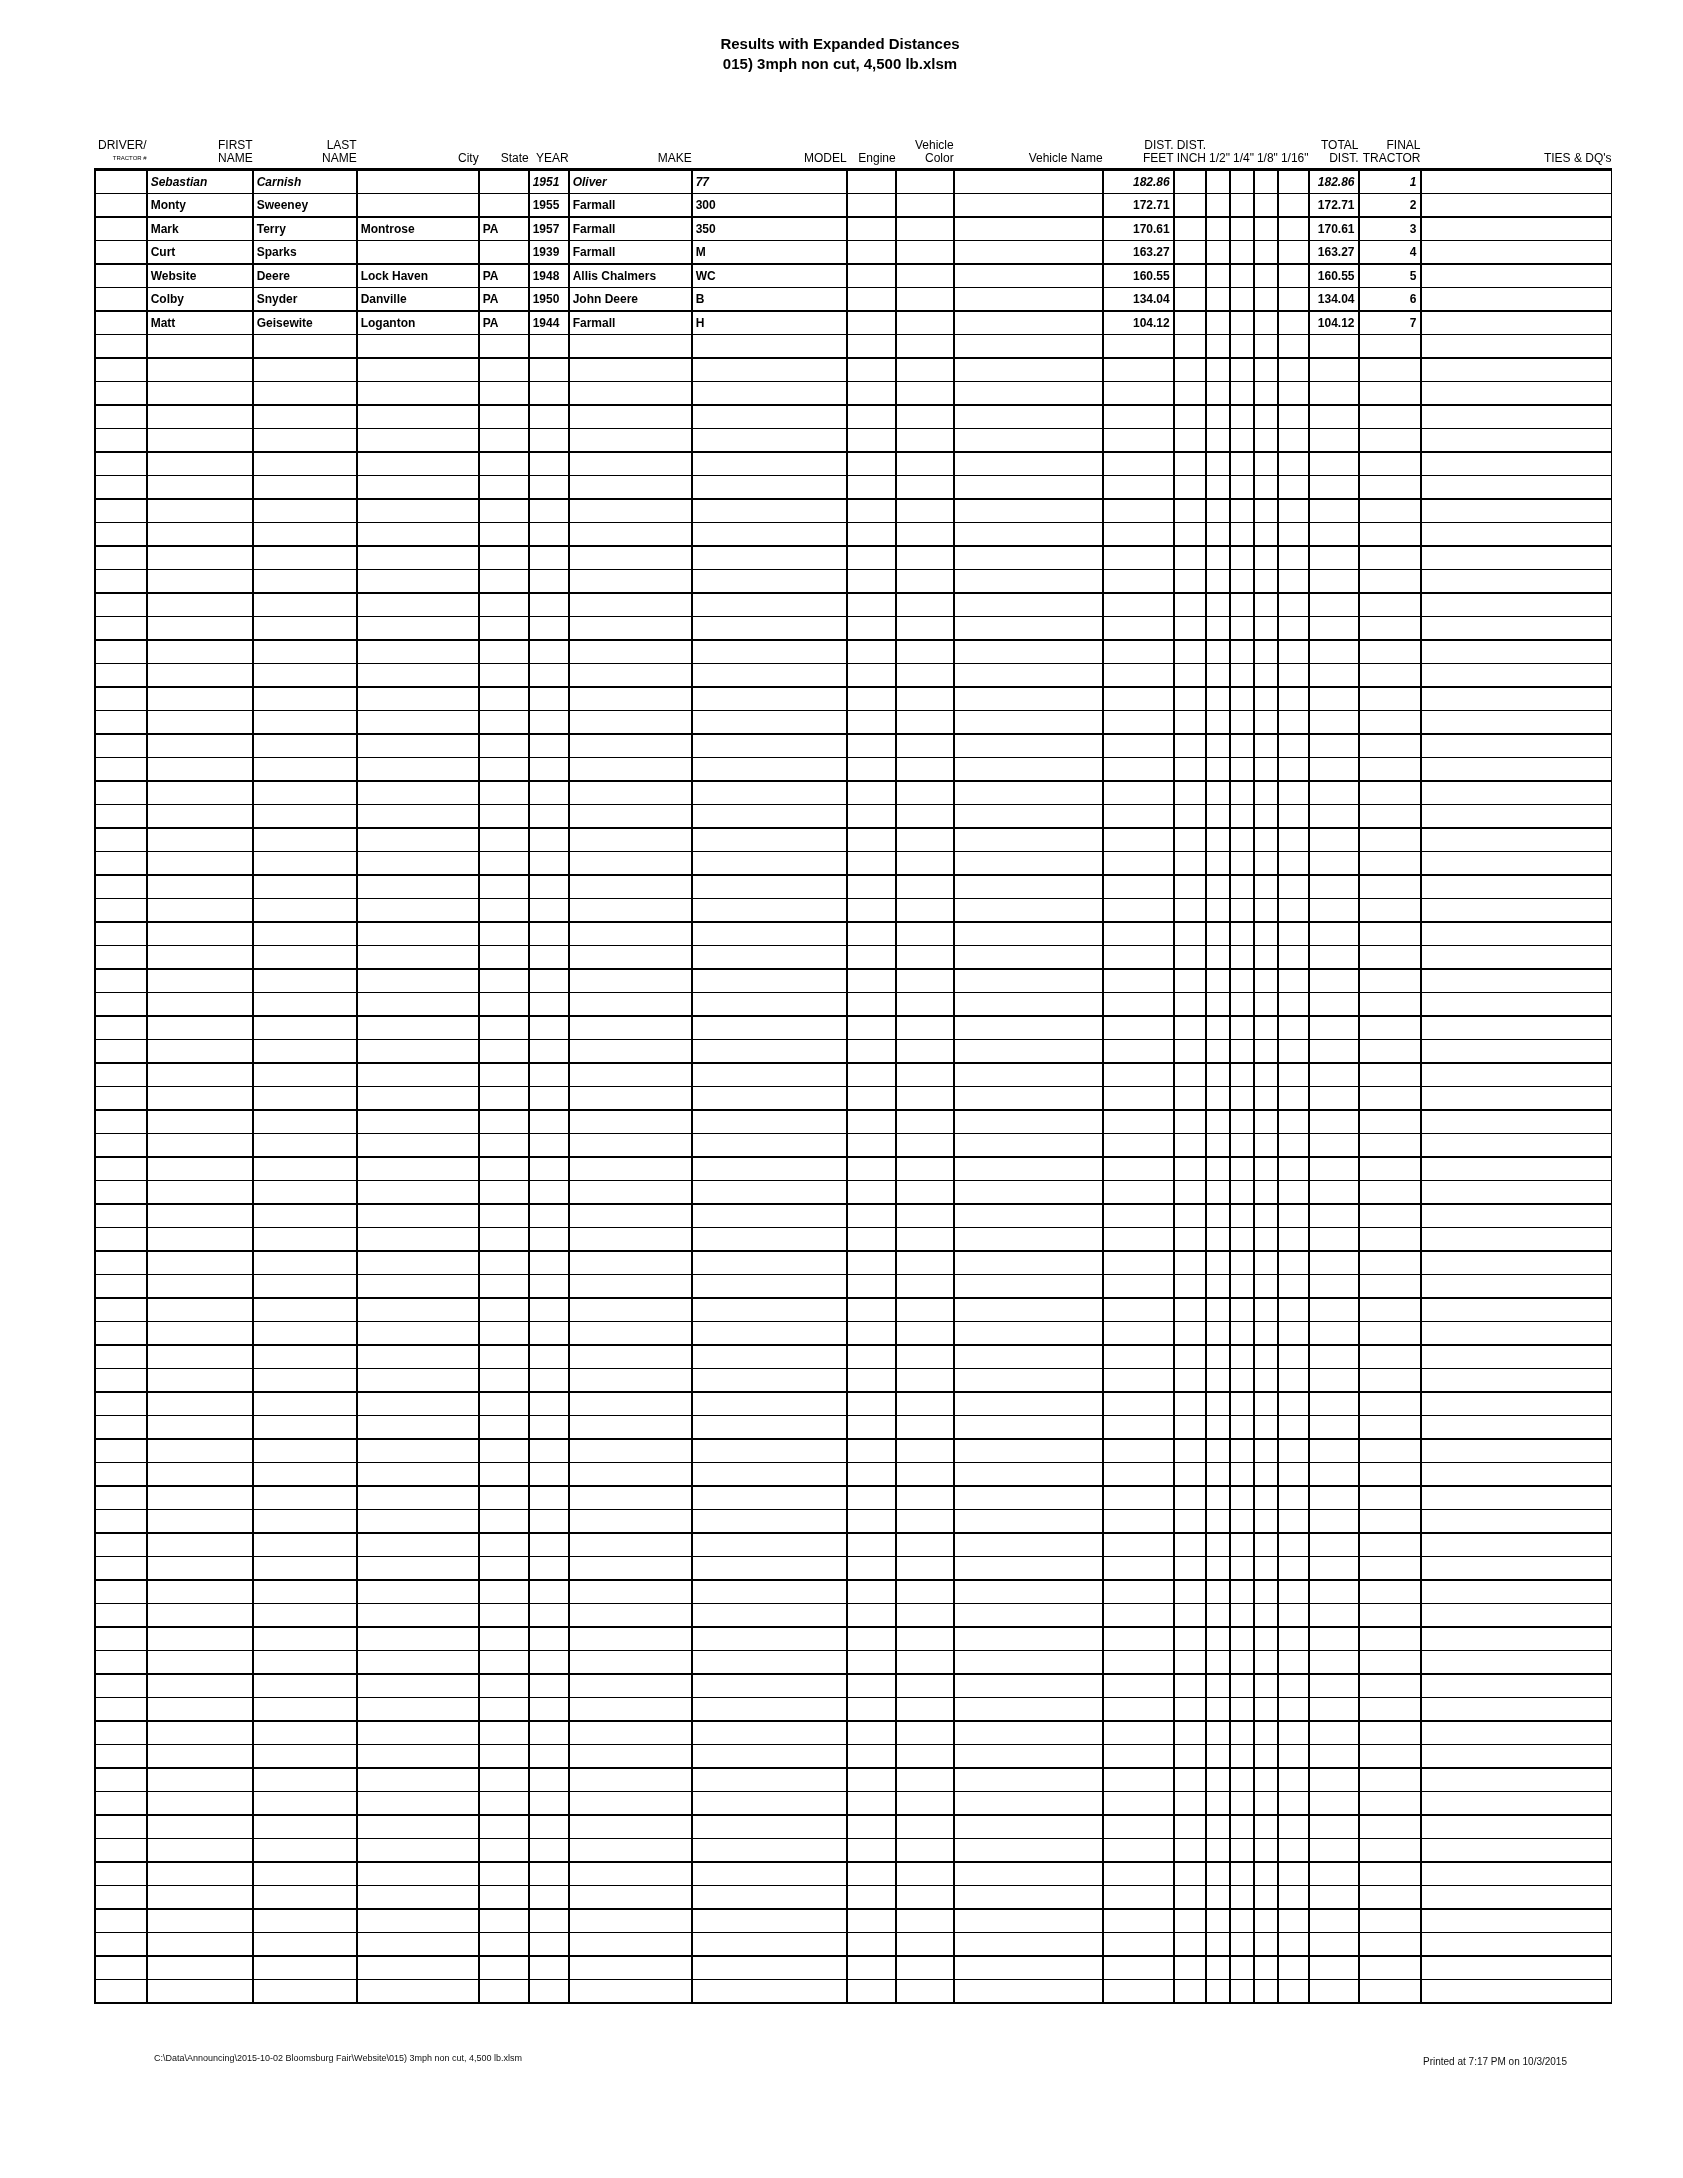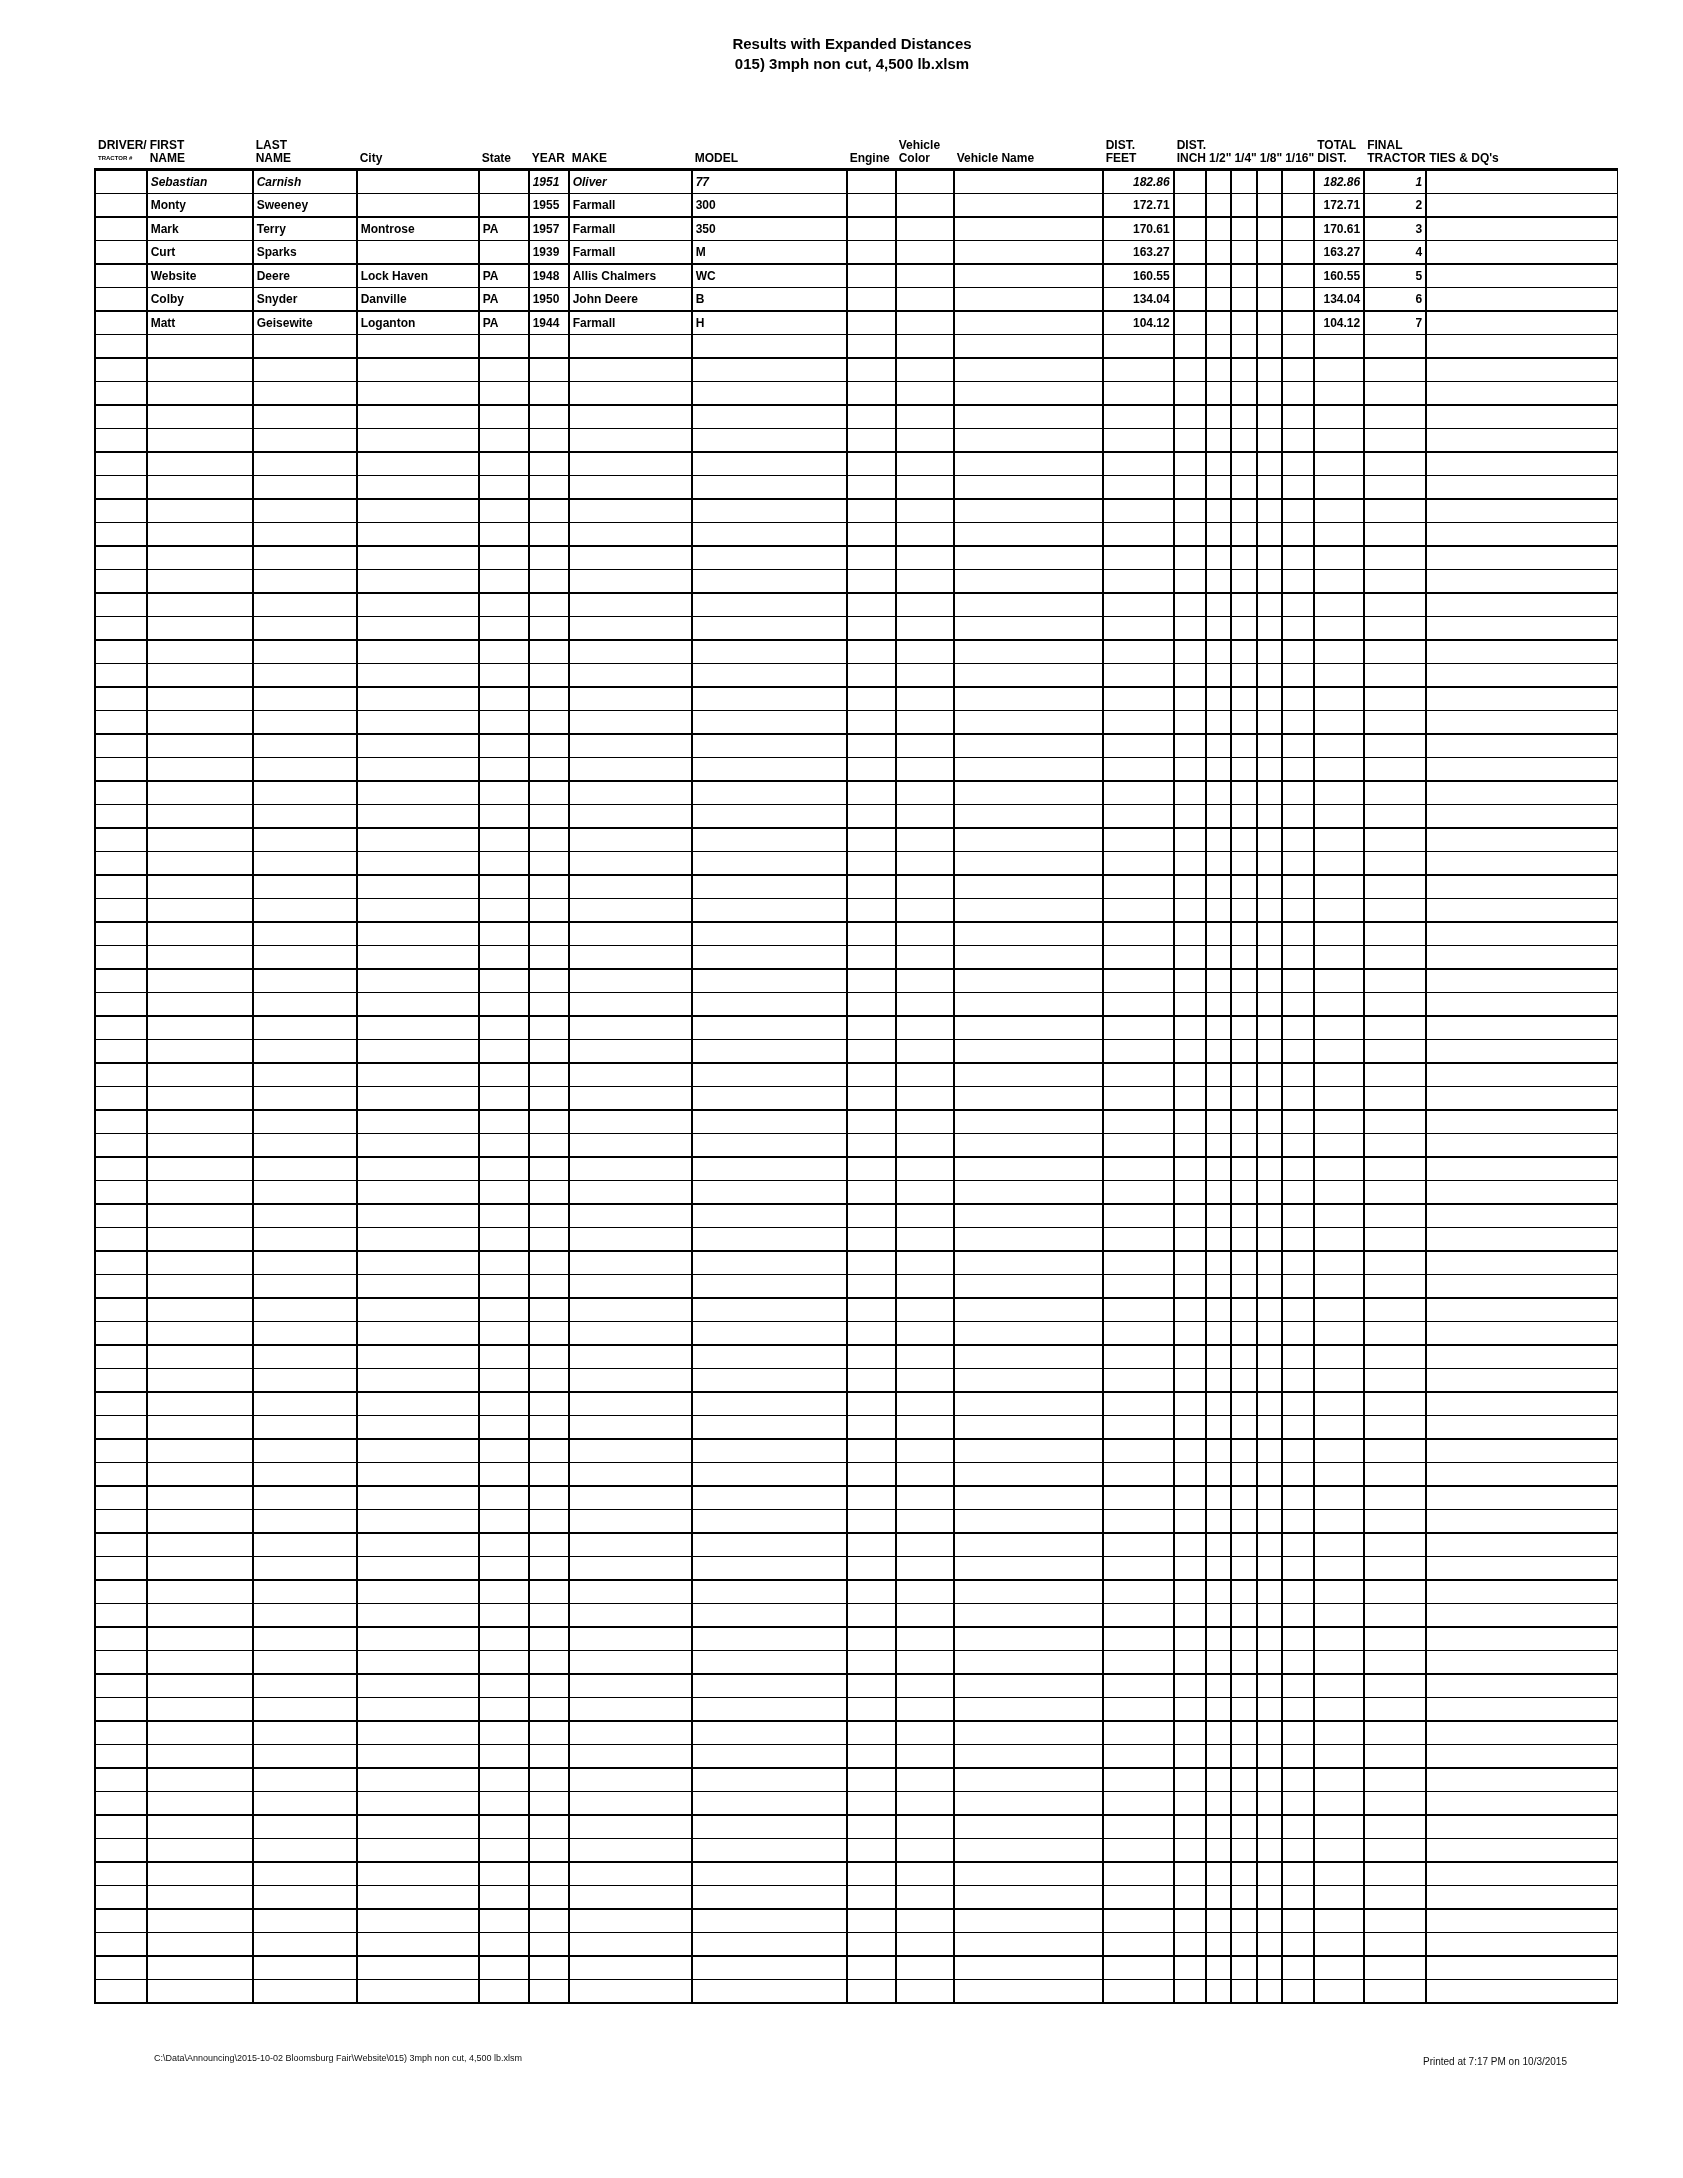--- a/index.html
+++ b/index.html
@@ -6,30 +6,29 @@
   body {
     width:1683px; height:2178px; background:#ffffff;
     font-family:"Liberation Sans", sans-serif; color:#000;
   }
   .page { position:relative; width:1683px; height:2178px; background:#fff; overflow:hidden; }
 
   .title-block {
     position:absolute; top:34px; left:840px; transform:translateX(-50%);
     text-align:center; font-weight:bold; font-size:15px; line-height:20px;
     white-space:nowrap;
-    margin-left:12px;
   }
 
   table.results {
     position:absolute; left:94px; top:139px;
     border-collapse:collapse; table-layout:fixed;
   }
   table.results th {
-    border:none; vertical-align:bottom; text-align:left;
-    font-size:12px; font-weight:bold; line-height:13px;
+    border:none; vertical-align:bottom; text-align:right;
+    font-size:12px; font-weight:normal; line-height:13px;
     padding:0 0 3px 3px; white-space:nowrap; overflow:visible;margin-left:45px;
   }
   table.results th .hl { display:block; }
   th.col-tractor { font-weight:normal; font-size:8px; padding-left:0; line-height:9px; }
   th.col-tractor .hl:nth-child(2) { font-size:6px; }
   th.col-half, th.col-quarter, th.col-eighth, th.col-sixteenth {
     font-size:7px; text-align:center; padding:0 0 5px 0;
   }
   th.col-vehicle_color { text-align:center; padding-right:2px; }
 

